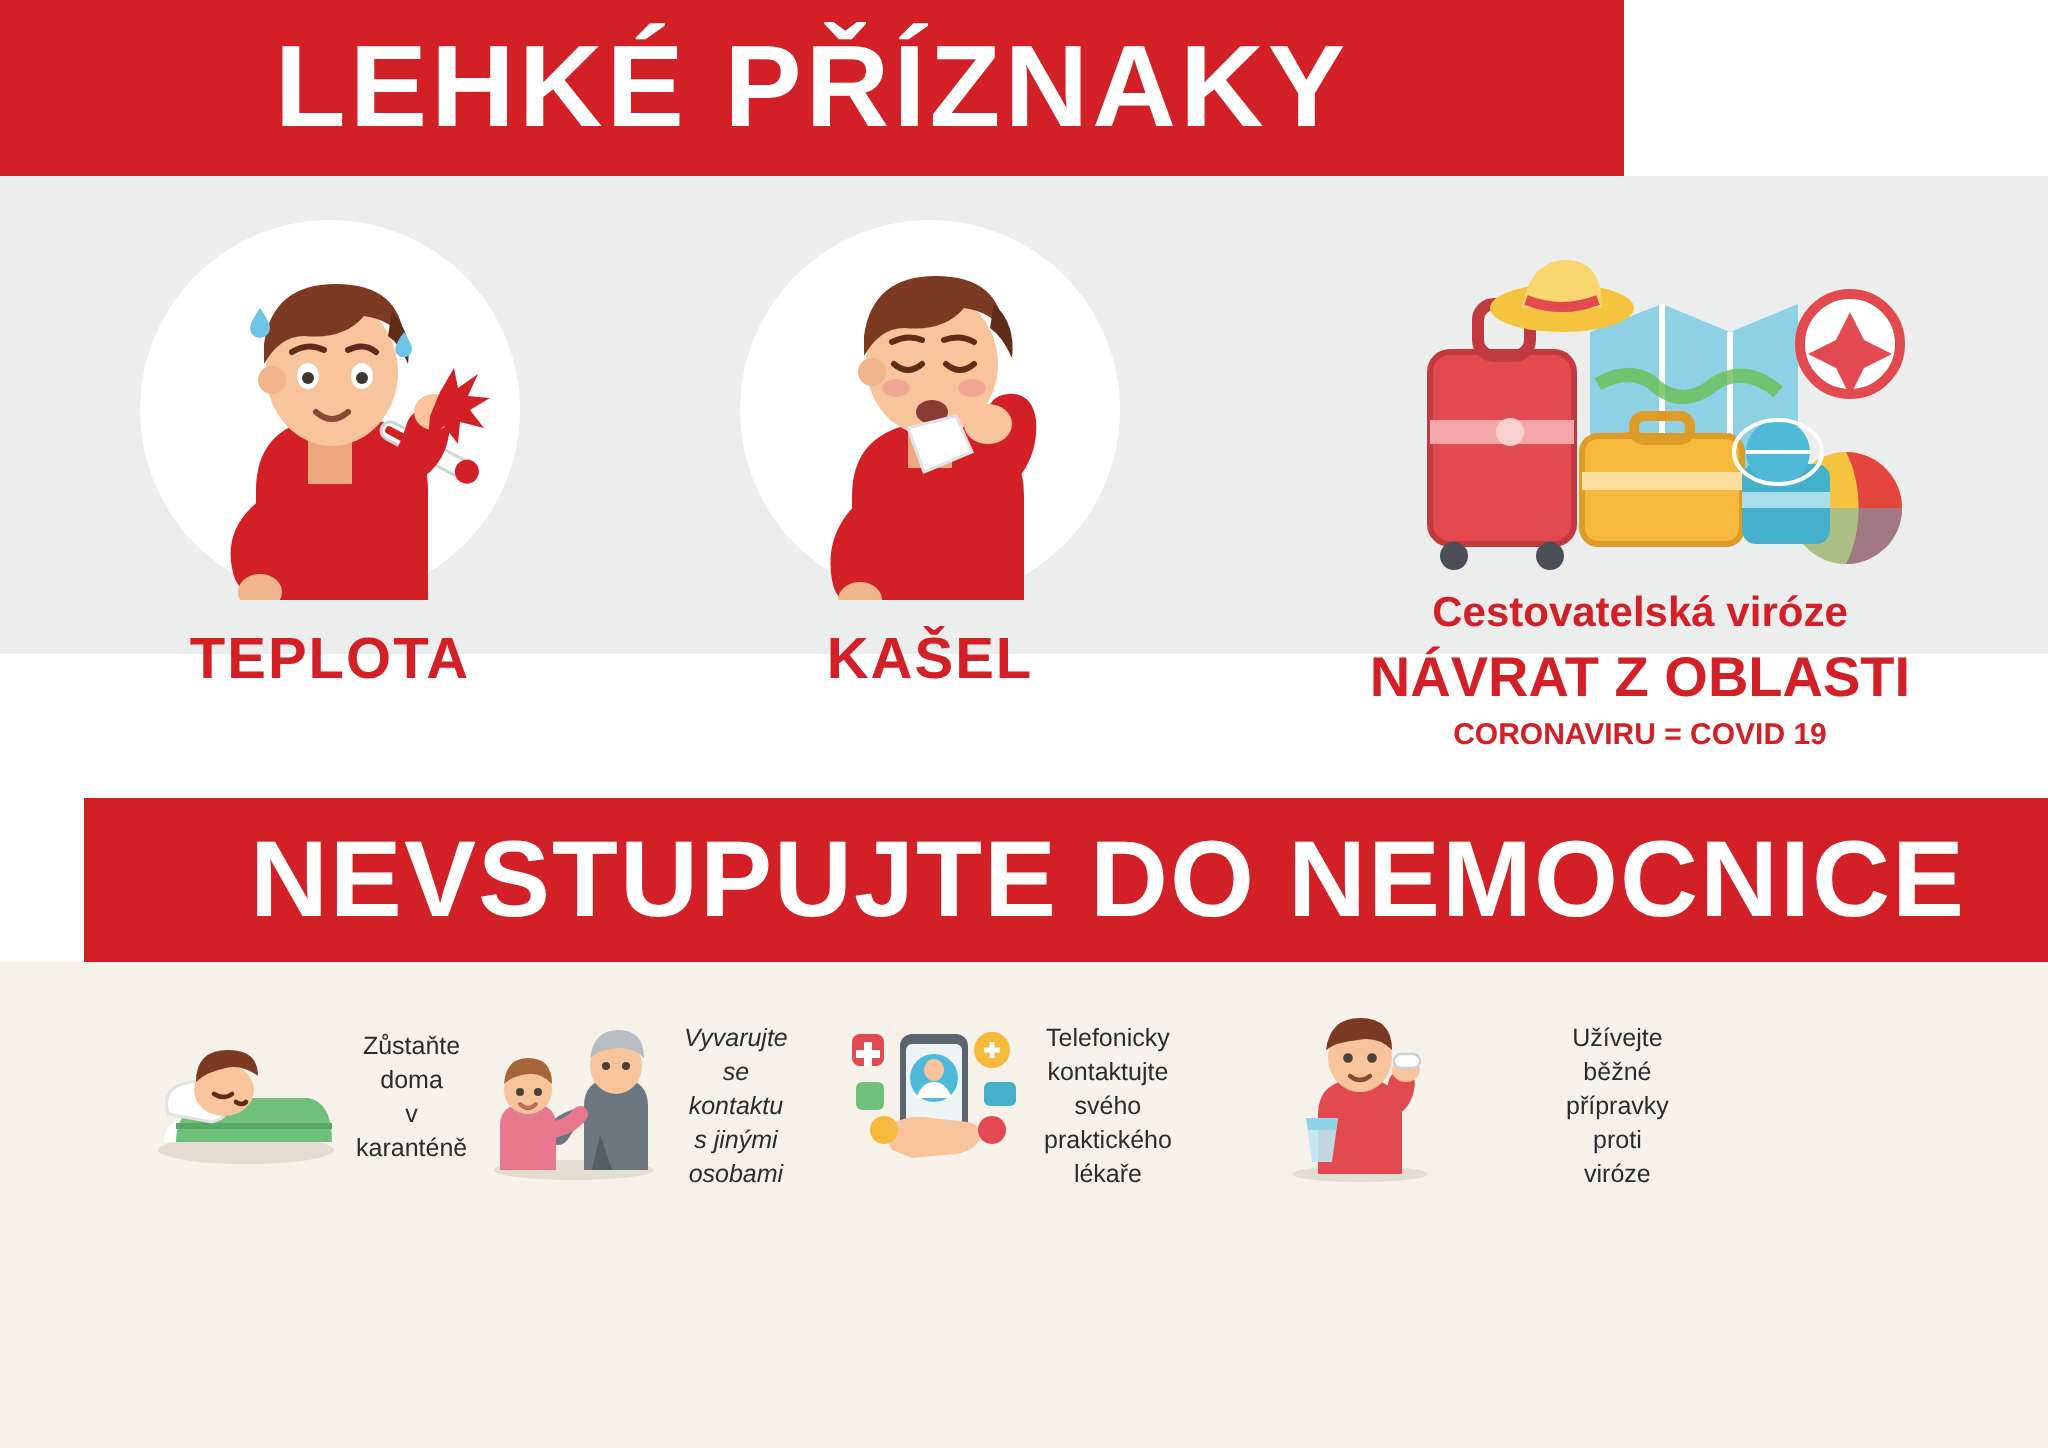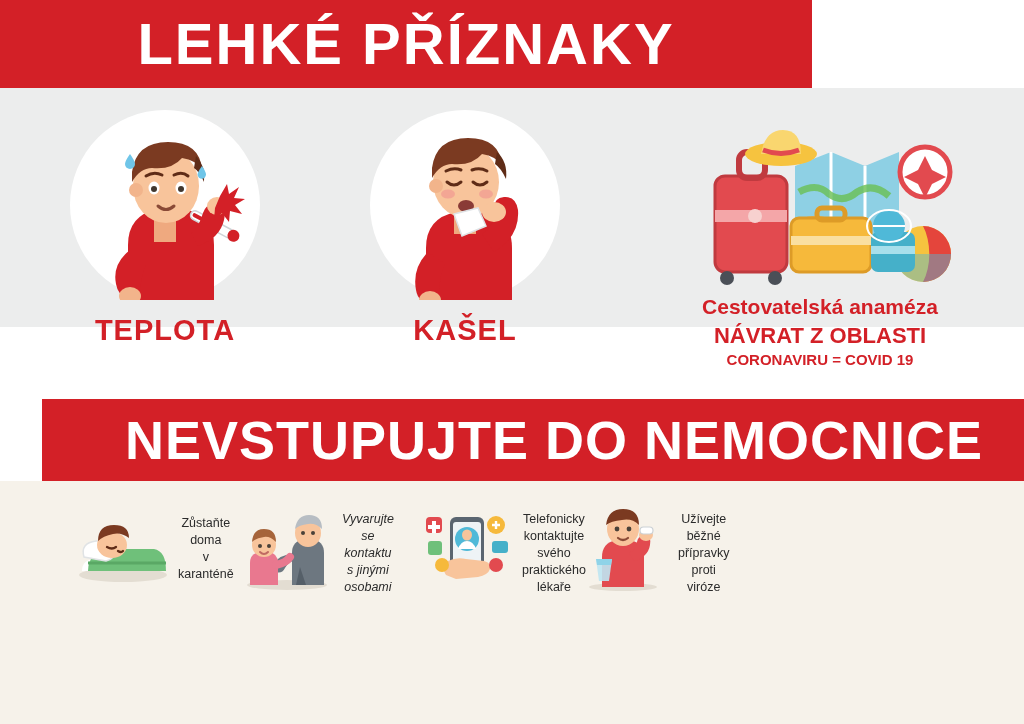--- a/index.html
+++ b/index.html
@@ -72,21 +72,21 @@
     width: 330px; height: 185px;
     margin-top: 18px;
   }
   .travel-text {
     text-align: center;
     color: #d32027;
     line-height: 1.32;
     margin-top: 2px;
   }
   .travel-text .l1 { font-size: 21px; font-weight: 700; }
-  .travel-text .l2 { font-size: 22px; font-weight: 700; }
+  .travel-text .l2 { font-size: 28px; font-weight: 700; }
   .travel-text .l3 { font-size: 19px; font-weight: 700; }
   .travel-text .l4 { font-size: 15px; font-weight: 700; }
 
   
   .mid-band {
     position: absolute;
     left: 0; top: 399px;
     width: 1024px; height: 82px;
     background: #d32027;
     display: flex; align-items: center; justify-content: center; margin-left: 42px;
@@ -117,21 +117,21 @@
     margin-top: 10px;
     font-size: 12.5px;
     color: #2b2b2b;
     text-align: center;
     line-height: 1.35;
     white-space: pre-line;
   }
   .a1 { left: 68px; }
   .a2 { left: 232px; font-style: italic; }
   .a3 { left: 412px; }
-  .a4 { left: 568px; }
+  .a4 { left: 625px; gap: 48px; }
 </style>
 </head>
 <body>
 
 <div class="poster">
 
   <div class="top-band">
     <div class="top-band-title">LEHKÉ PŘÍZNAKY</div>
   </div>
 
@@ -253,21 +253,21 @@
 
           <circle cx="234" cy="120" r="16" fill="#4fb9d8"></circle>
           <path d="M218 120 h32 M234 104 a22 16 0 0 1 0 32 a22 16 0 0 1 0 -32" stroke="#ffffff" stroke-width="2" fill="none"></path>
 
           <ellipse cx="126" cy="48" rx="36" ry="12" fill="#f6c33f"></ellipse>
           <path d="M106 48 q4 -24 22 -24 q18 0 18 24 Z" fill="#f9d66f"></path>
           <path d="M108 44 q18 7 36 0" stroke="#e24a4f" stroke-width="5" fill="none"></path>
         </svg>
       </div>
       <div class="travel-text">
-        <div class="l1">Cestovatelská anaméza</div>
+        <div class="l1">Cestovatelská viróze</div>
         <div class="l2">NÁVRAT Z OBLASTI</div>
         <div class="l4">CORONAVIRU = COVID 19</div>
       </div>
     </div>
   </div>
 
   <div class="mid-band">
     <div class="mid-band-title">NEVSTUPUJTE DO NEMOCNICE</div>
   </div>
 

